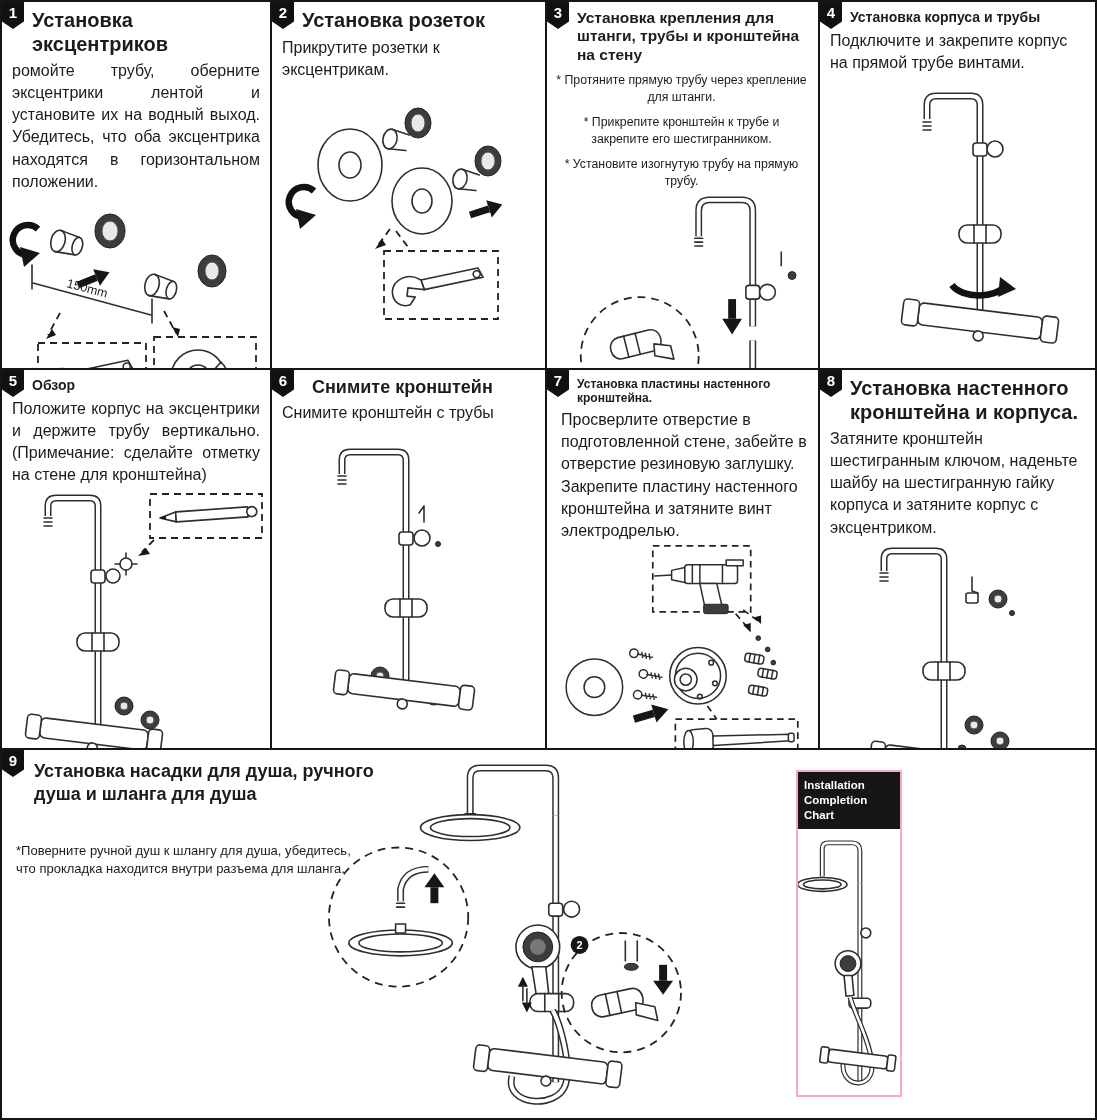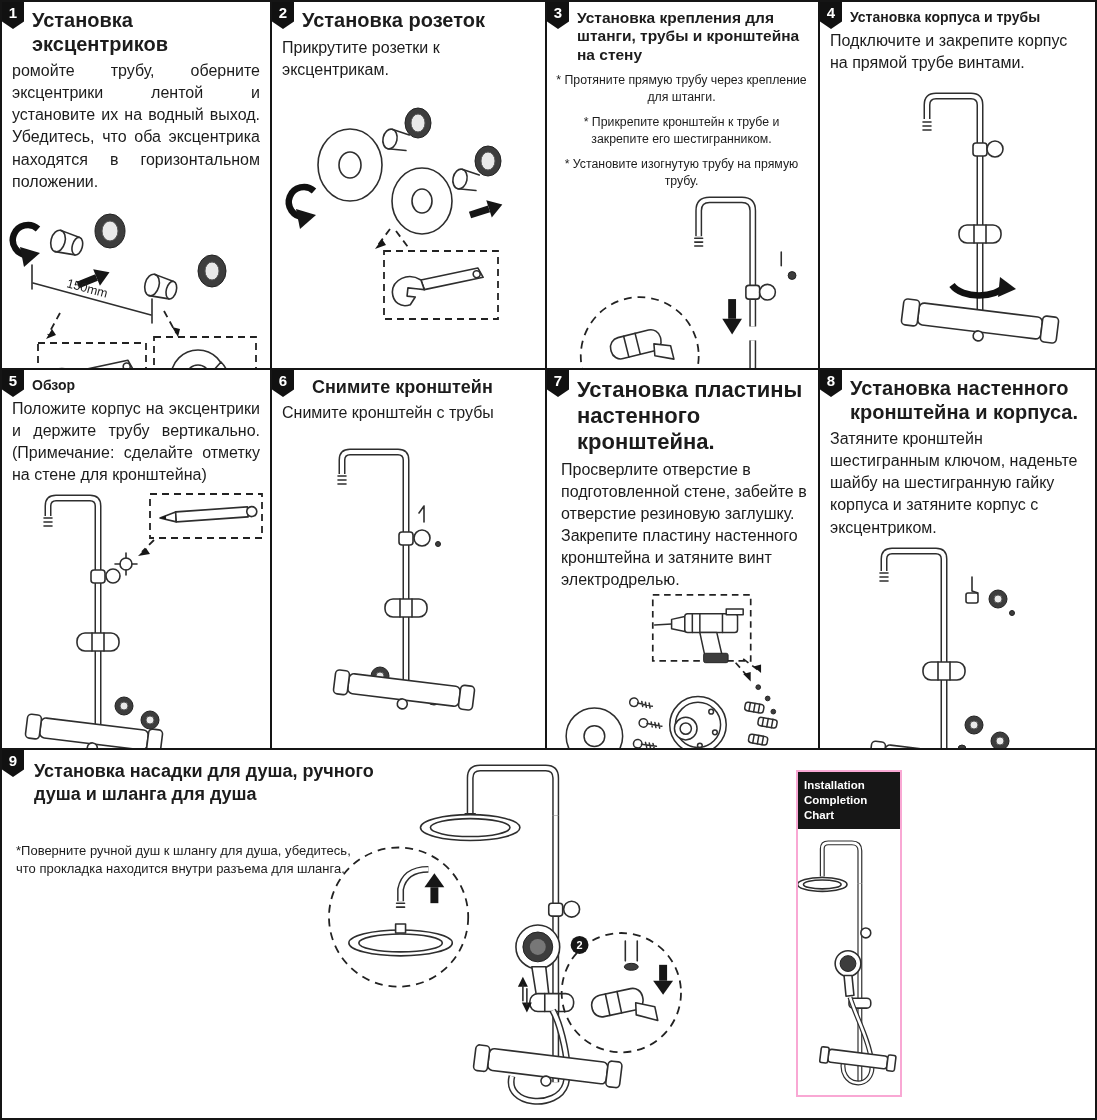--- a/index.html
+++ b/index.html
@@ -291,21 +291,21 @@
         <rect class="lnf" x="-56" y="-10" width="112" height="20" rx="5"></rect>
         <rect class="lnf" x="-70" y="-12" width="14" height="24" rx="4"></rect>
         <rect class="lnf" x="56" y="-12" width="14" height="24" rx="4"></rect>
         <circle class="lnf" cx="0" cy="14" r="5"></circle>
       </g>
     </svg>
   </div>
 
   <div class="cell" style="left:545px;top:368px;width:275px;height:382px;">
     <div class="badge">7</div>
-    <div class="ptitle big" style="font-size:22px">Установка пластины настенного кронштейна.</div>
+    <div class="ptitle big" style="font-size:12px">Установка пластины настенного кронштейна.</div>
     <div class="pbody" style="margin-left:14px">Просверлите отверстие в подготовленной стене, забейте в отверстие резиновую заглушку. Закрепите пластину настенного кронштейна и затяните винт электродрелью.</div>
     <svg class="diag" width="269" height="226" viewBox="0 0 269 240" style="margin-top:2px">
       <rect class="dash" x="104" y="2" width="104" height="70"></rect>
       <g transform="translate(110,28)">
         <line class="ln" x1="-4" y1="6" x2="14" y2="5"></line>
         <polygon class="lnf" points="14,0 28,-3 28,13 14,10"></polygon>
         <rect class="lnf" x="28" y="-6" width="56" height="20" rx="3"></rect>
         <path class="ln" d="M36,-6 v20 M44,-6 v20 M68,-6 v20"></path>
         <rect class="lnf" x="72" y="-11" width="18" height="6"></rect>
         <polygon class="lnf" points="44,14 62,14 68,40 50,42"></polygon>

